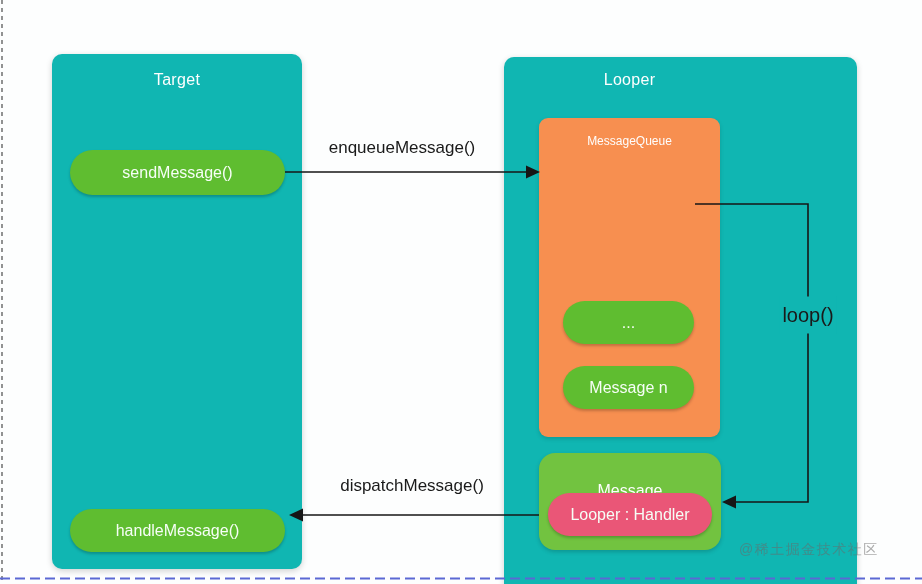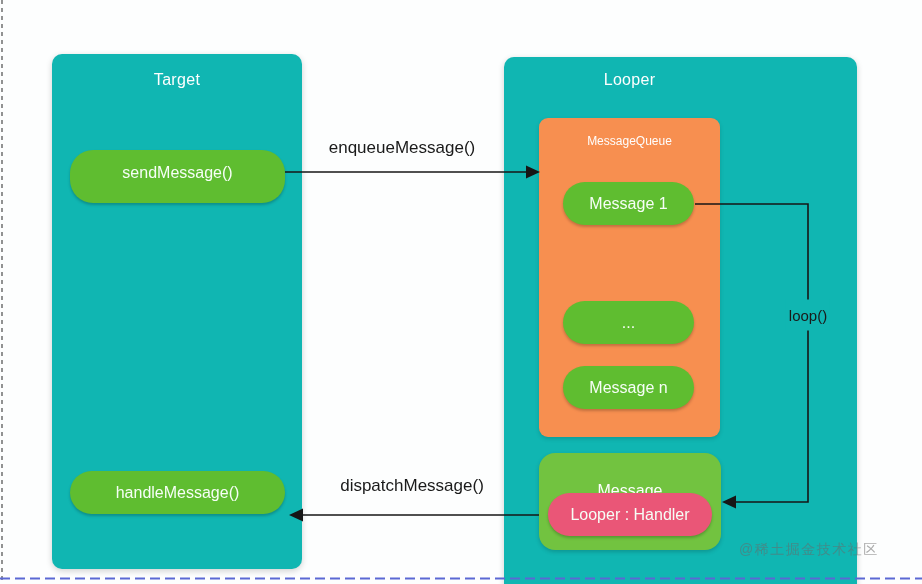--- a/index.html
+++ b/index.html
@@ -38,22 +38,22 @@
   .looper-title { top: 13px; left: 35px; width: 181px; }
   .pill {
     position: absolute;
     background: var(--green, #5fbd30);
     border-radius: 23px;
     color: #f6fef6;
     font-size: 16px;
     text-align: center;
     box-shadow: 0 2px 3px rgba(0,0,0,0.22);
   }
-  .pill.send   { left: 18px; top: 96px;  width: 215px; height: 53px; line-height: 45px; }
-  .pill.handle { left: 18px; top: 417px; width: 215px; height: 43px; line-height: 43px; }
+  .pill.send   { left: 18px; top: 96px;  width: 215px; height: 45px; line-height: 45px; }
+  .pill.handle { left: 18px; top: 455px; width: 215px; height: 43px; line-height: 43px; }
   .mq {
     position: absolute;
     left: 35px; top: 61px;
     width: 181px; height: 319px;
     background: var(--orange, #f78f50);
     border-radius: 9px;
     box-shadow: 0 2px 4px rgba(0,0,0,0.15);
   }
   .mq-title {
     position: absolute;
@@ -102,21 +102,21 @@
     transform: translate(-50%, -50%);
     color: var(--ink, #1a1a1a);
     font-size: 17px;
     white-space: nowrap;
     z-index: 3;
   }
   .label-enqueue  { left: 402px; top: 148px; }
   .label-dispatch { left: 412px; top: 486px; }
   .label-loop {
     left: 808px; top: 315px;
-    font-size: 15px;
+    font-size: 20px;
     background: var(--teal, #10b6b2);
     padding: 7px 3px;
   }
   .watermark {
     position: absolute;
     left: 739px; top: 541px;
     font-size: 14px;
     letter-spacing: 1.5px;
     color: rgba(105,105,105,0.55);
     z-index: 4;
@@ -132,21 +132,20 @@
     <div class="box-title">Target</div>
     <div class="pill send">sendMessage()</div>
     <div class="pill handle">handleMessage()</div>
   </div>
 
   <div class="box looper">
     <div class="box-title looper-title">Looper</div>
 
     <div class="mq">
       <div class="mq-title">MessageQueue</div>
-      <div class="pill q q1">Message 1</div>
       <div class="pill q q3">...</div>
       <div class="pill q q4">Message n</div>
     </div>
 
     <div class="msg">
       <div class="msg-title">Message</div>
       <div class="pill target">Looper : Handler</div>
     </div>
   </div>
 

